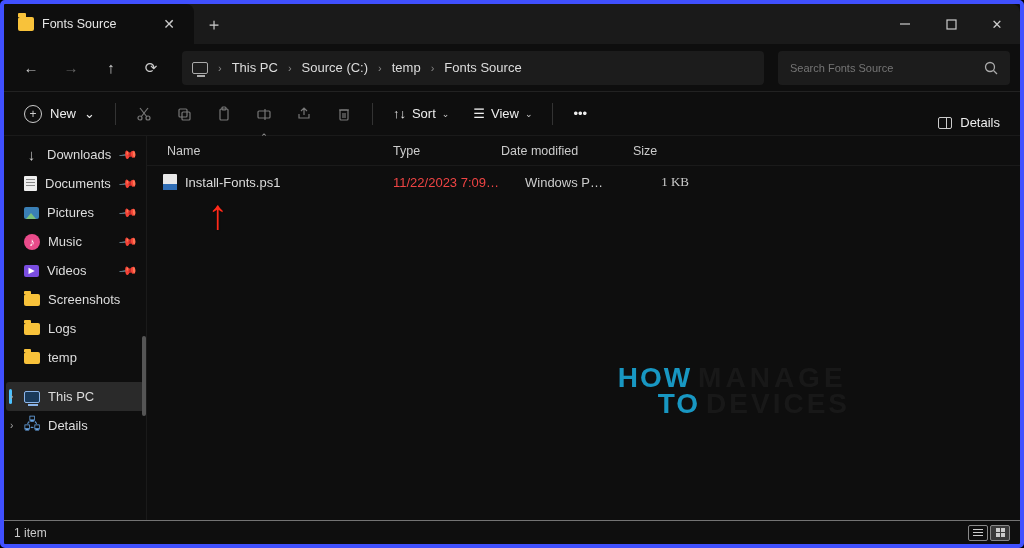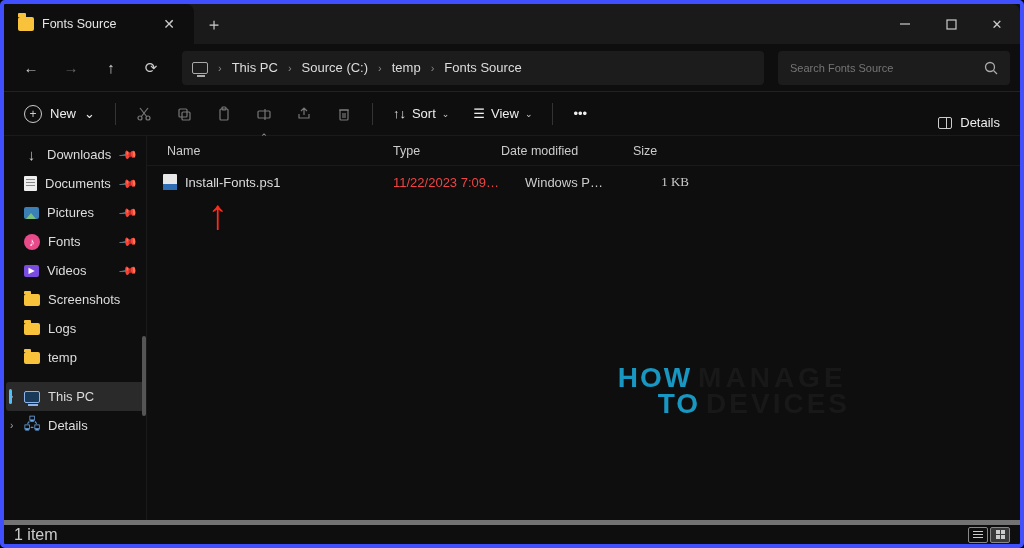--- a/index.html
+++ b/index.html
@@ -88,21 +88,21 @@
 
 .arrow-annot { position: absolute; left: 60px; top: 55px; color: #ff2a1a; font-size: 42px; font-weight: bold; pointer-events:none; text-shadow: 0 0 2px rgba(0,0,0,.4);}
 .watermark { position: absolute; right: 170px; bottom: 100px; text-align: left; pointer-events: none; opacity: .9;}
 .watermark .l1 { font-size: 28px; font-weight: 800; letter-spacing: 2px; }
 .watermark .how { color: #1aa6d6; }
 .watermark .man { color: #1a1a1a; margin-left:6px; letter-spacing:4px;}
 .watermark .l2 { font-size: 28px; font-weight: 800; letter-spacing: 2px; margin-top:-6px; }
 .watermark .to { color: #1aa6d6; margin-left:40px;}
 .watermark .dev { color: #1a1a1a; margin-left:6px; letter-spacing:3px;}
 
-.status { height: 24px; border-top: 5px solid #737373; display: flex; align-items: center; padding: 0 10px; font-size: 16px; color: #ccc; gap: 6px; }
+.status { height: 24px; border-top: 1px solid #737373; display: flex; align-items: center; padding: 0 10px; font-size: 12px; color: #ccc; gap: 6px; }
 .status .vbtns { margin-left:auto; display:flex; gap:2px;}
 .status .vb { width:20px;height:16px;border:1px solid #888;border-radius:2px;display:flex;align-items:center;justify-content:center;}
 .status .vb.active{background:#3a3a3a;}
 .status .vb .bars{width:10px;height:1px;background:#ccc;box-shadow:0 -3px 0 #ccc,0 3px 0 #ccc;}
 .status .vb .grid{width:4px;height:4px;background:#ccc;box-shadow:5px 0 0 #ccc,0 5px 0 #ccc,5px 5px 0 #ccc;margin:-5px 0 0 -5px;}
 
 svg { display: block; }
 </style>
 </head>
 <body>
@@ -236,21 +236,21 @@
           <span>Documents</span>
           <span class="pin">📌</span>
         </div>
       <div class="side-item">
           <span class="ic-pic"></span>
           <span>Pictures</span>
           <span class="pin">📌</span>
         </div>
       <div class="side-item">
           <span class="ic-music">♪</span>
-          <span>Fonts</span>
+          <span>Music</span>
           <span class="pin">📌</span>
         </div>
       <div class="side-item">
           <span class="ic-vid">▶</span>
           <span>Videos</span>
           <span class="pin">📌</span>
         </div>
       <div class="side-item">
           <span class="ic-folder"></span>
           <span>Screenshots</span>

